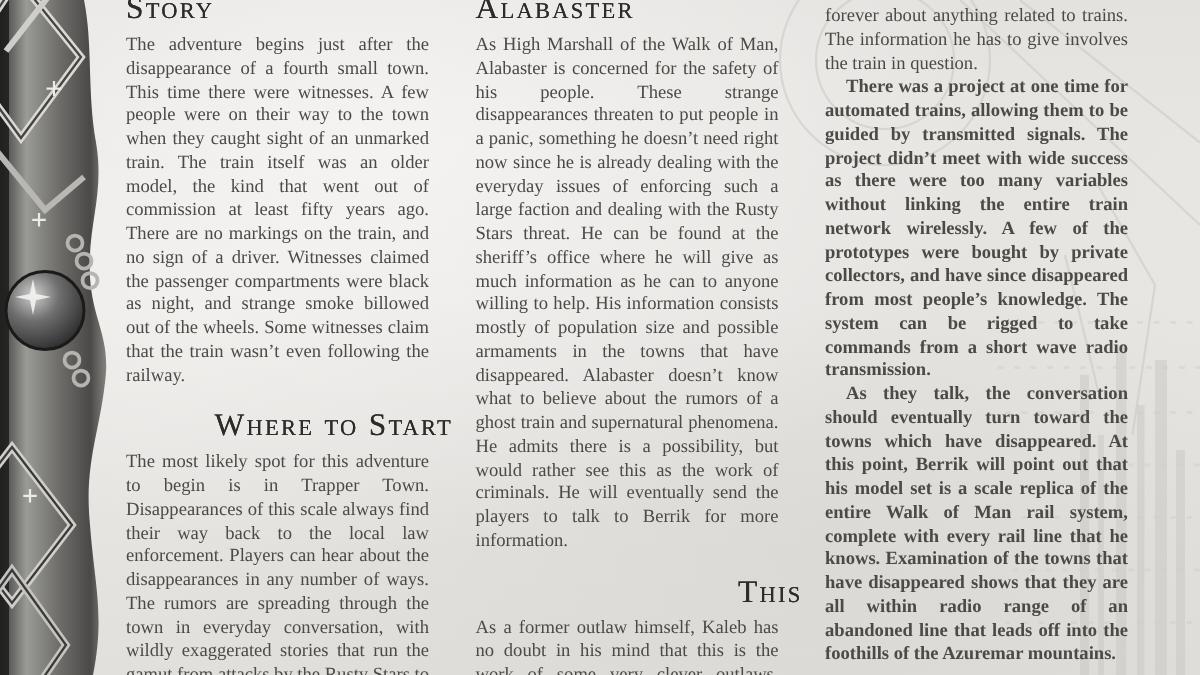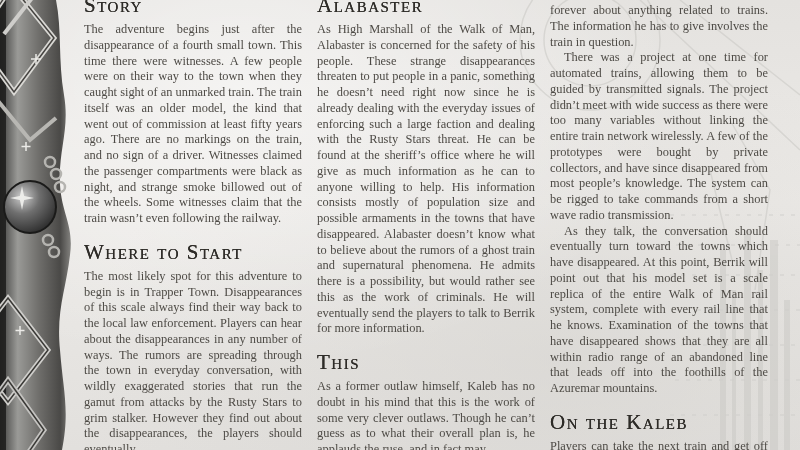--- a/index.html
+++ b/index.html
@@ -24,26 +24,26 @@
     display:grid; grid-template-columns:repeat(3, 1fr); column-gap:15px;
   }
   .col { min-width:0; }
   .col-3 { padding-top:8px; }
   h2 {
     font-variant:small-caps; font-weight:normal;
     font-size:21px; line-height:1; letter-spacing:1.5px;
     color:#2e2c28; margin:0 0 6px 0;
     text-shadow:0 0 .4px #2e2c28;
   }
-  h2.mid { margin-top:15px; }
+  h2.mid { margin-top:15px;text-align:right; }
   p {
     font-size:12.4px; line-height:1.27; text-align:justify;
-    color:#4d4a45; margin:0 0 3px 0;
+    color:#4d4a45; margin:0 16px 3px 0;
   }
-  p.indent { text-indent:14px; margin-bottom:0; }
+  p.indent { text-indent:14px; margin-bottom:0;font-weight:bold; }
   p.cont { margin-bottom:0; }
 </style>
 </head>
 <body>
 
 <div class="page">
 
   <svg class="bg-art" viewBox="0 0 330 450" aria-hidden="true">
     <g fill="none" stroke="#c9c8c4" stroke-width="1.5" opacity="0.55">
       <circle cx="120" cy="40" r="70"></circle>

